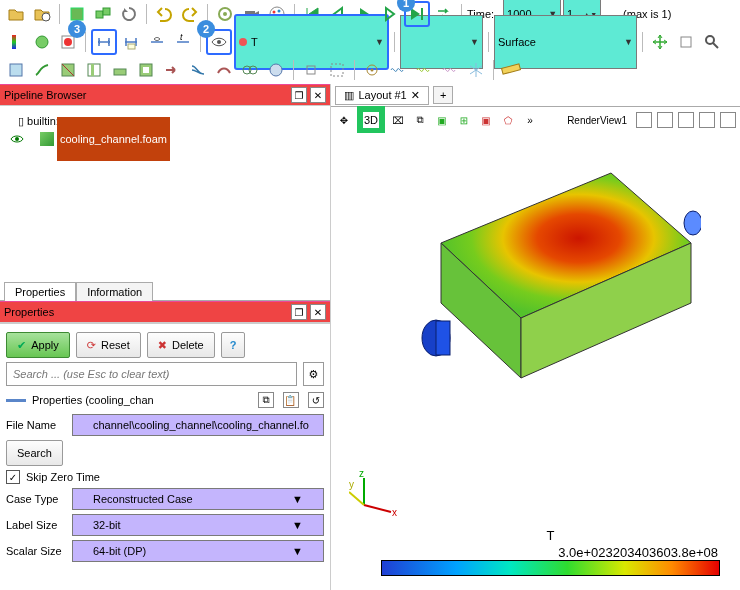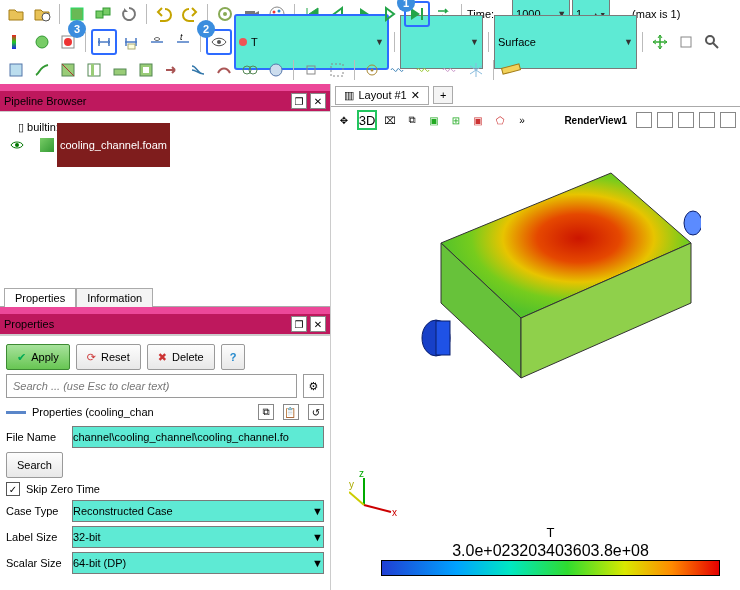--- a/index.html
+++ b/index.html
@@ -10,62 +10,62 @@
   .combo{height:20px;border:1px solid #7a7a7a;background:#5eead4;display:flex;align-items:center;padding:16px 3px;font-size:11px}
   .combo .arrow{margin-left:auto;font-size:9px;color:#333}
   .hl{border:2px solid #2e6bff;border-radius:3px}
   .badge{position:absolute;width:18px;height:18px;border-radius:9px;background:#3b8dde;color:#fff;font-weight:bold;font-size:11px;display:flex;align-items:center;justify-content:center;z-index:50}
 
   
   .row{display:flex}
   .left-col{width:330px;display:flex;flex-direction:column}
   .right-col{flex:1;display:flex;flex-direction:column;border-left:1px solid #ccc}
 
-  .panel-hdr{display:flex;align-items:center;padding:2px 4px;font-size:11px;border-top:7px solid #ec4899;border-bottom:1px solid #ccc;background:#be185d}
+  .panel-hdr{display:flex;align-items:center;padding:2px 4px;font-size:11px;border-top:1px solid #ec4899;border-bottom:1px solid #ccc;background:#ef4444}
   .panel-hdr .sp{margin-left:auto}
   .kb{width:14px;height:14px;border:1px solid #888;display:inline-flex;align-items:center;justify-content:center;font-size:10px;margin-left:3px;background:#fff}
 
   .tree{flex:1;padding:6px;overflow:auto}
   .tree-item{display:flex;align-items:center;gap:3px;margin-left:12px;height:18px}
   .eye{width:14px;height:14px;color:#196}
   .cube-ic{width:14px;height:14px;background:linear-gradient(135deg,#7c6 0,#393 100%)}
-  .sel{background:#7f1d1d;color:#fff;padding:16px 3px}
+  .sel{background:#c2410c;color:#fff;padding:16px 3px}
 
   .tabs{display:flex;align-items:flex-end;height:22px;border-bottom:1px solid #aaa;padding-left:4px;gap:0}
   .tab{padding:3px 10px;border:1px solid #aaa;border-bottom:none;background:#f4f4f4;position:relative;top:1px}
   .tab.active{background:#fff}
 
   .props{padding:4px 6px;border-top:1px solid #ccc}
   .btn{height:24px;border:1px solid #9a9a9a;background:linear-gradient(#fdfdfd,#e8e8e8);border-radius:2px;display:inline-flex;align-items:center;justify-content:center;padding:0 10px;gap:5px;font-size:11px}
   .btn.apply{background:linear-gradient(#a7e29c,#68c653);border-color:#3d8a33}
   .btn-row{display:flex;gap:6px;margin:4px 0;align-items:center}
   .search{width:100%;height:22px;border:1px solid #9a9a9a;padding:0 6px;color:#777;font-style:italic;display:flex;align-items:center}
   .gear{width:22px;height:22px;border:1px solid #9a9a9a;display:flex;align-items:center;justify-content:center}
 
   .sect{display:flex;align-items:center;gap:6px;margin:6px 0}
   .sect .bar{width:20px;height:3px;background:#5a86c9}
   .sect b{font-weight:normal}
   .field-row{display:flex;align-items:center;gap:6px;margin:4px 0}
   .field-row label{width:60px}
-  .txt{flex:1;height:20px;border:1px solid #7a7a7a;display:flex;align-items:center;padding:0 0;overflow:hidden;white-space:nowrap;font-size:11px;background:#5eead4}
+  .txt{flex:1;height:20px;border:1px solid #7a7a7a;display:flex;align-items:center;padding:0 20px;overflow:hidden;white-space:nowrap;font-size:11px;background:#c4b5fd}
 
   
   .layout-tabs{display:flex;align-items:center;height:22px;border-bottom:1px solid #aaa;padding-left:4px;gap:4px}
   .lt{padding:2px 8px;border:1px solid #aaa;background:#fff;display:flex;align-items:center;gap:4px}
   .plus{padding:2px 6px;border:1px solid #aaa;background:#f4f4f4}
 
   .view-tb{display:flex;align-items:center;height:22px;padding:2px 4px;gap:4px;font-size:10px}
   .view-tb .sm{width:16px;height:16px;display:flex;align-items:center;justify-content:center;border:1px solid transparent}
-  .rv-name{font-weight:bold;margin-left:auto;margin-right:4px}
+  .rv-name{font-weight:normal;margin-left:auto;margin-right:4px}
   .sq{width:14px;height:14px;border:1px solid #888;display:inline-block;margin-left:1px}
 
   .canvas{flex:1;position:relative;background:#fff}
   .legend{position:absolute;left:50px;right:20px;bottom:16px}
   .legend .title{text-align:center;font-size:13px;margin-bottom:2px}
-  .legend .ticks{display:flex;justify-content:center;font-size:16px;padding:0 2px}
+  .legend .ticks{display:flex;justify-content:flex-end;font-size:13px;padding:0 2px}
   .legend .bar{height:14px;border:1px solid #000;background:linear-gradient(90deg,#203fd3 0%,#00a2ff 22%,#00e7c2 38%,#2fdc2f 55%,#d9e800 72%,#ff8a00 86%,#e40000 100%)}
   .axis{position:absolute;left:18px;bottom:70px;font-size:10px}
 
   .block3d{position:absolute;left:70px;top:20px;width:300px;height:260px}
 </style>
 </head>
 <body>
 
 <div class="toolbar">
   <div class="tb-btn">
@@ -158,21 +158,21 @@
         <path d="M13 2v12" stroke="#23a548" stroke-width="2"></path>
       </svg>
     <div class="badge" style="left:-9px;top:-9px">1</div>
   </div>
   <div class="tb-btn">
       <svg width="18" height="18">
         <path d="M3 6h9l-2-2m2 2-2 2M15 12H6l2 2m-2-2 2-2" fill="none" stroke="#23a548" stroke-width="1.5"></path>
       </svg>
     </div>
   <div class="sep"></div>
-  <span style="margin-right:16px">Time:</span>
+  <span style="margin-right:7px">Time:</span>
   <div class="combo" style="width:50px">
       <span>1000</span>
       <span class="arrow">▼</span>
     </div>
   <div class="combo" style="width:30px">
       <span>1</span>
       <span class="arrow" style="font-size:7px">▲▼</span>
     </div>
   <span style="margin-left:20px">(max is 1)</span>
 </div>
@@ -479,21 +479,21 @@
     </div>
   </div>
 
   <div class="right-col">
     <div class="layout-tabs">
       <div class="lt">▥ <span>Layout #1</span> ✕</div>
       <div class="plus">+</div>
     </div>
     <div class="view-tb">
       <div class="sm">✥</div>
-      <div class="sm" style="border:2px solid #22c55e;font-size:13px">3D</div>
+      <div class="sm" style="border:6px solid #22c55e;font-size:11px">3D</div>
       <div class="sm">⌧</div>
       <div class="sm">⧉</div>
       <div class="sm" style="color:#2a2">▣</div>
       <div class="sm" style="color:#2a2">⊞</div>
       <div class="sm" style="color:#c33">▣</div>
       <div class="sm" style="color:#c33">⬠</div>
       <div class="sm">»</div>
       <span class="rv-name">RenderView1</span>
       <span class="sq"></span>
       <span class="sq"></span>

